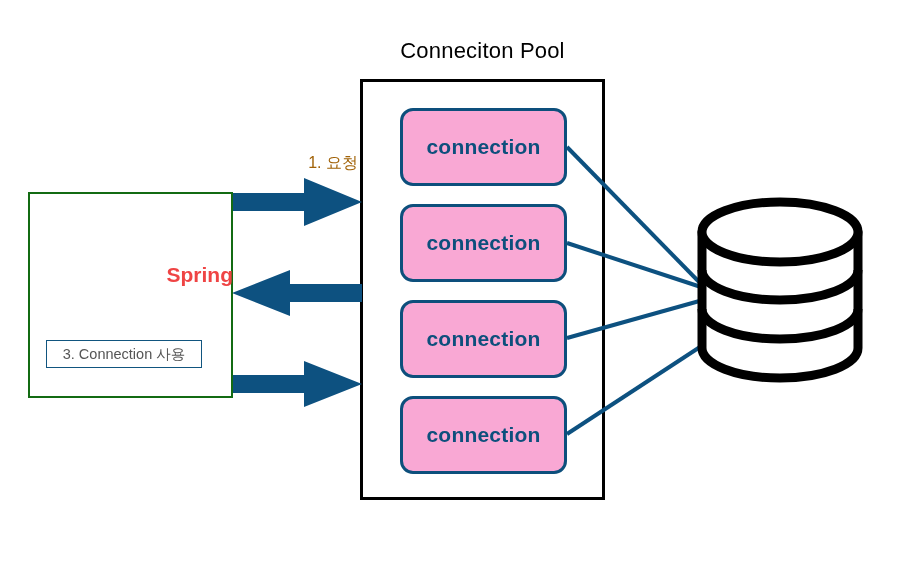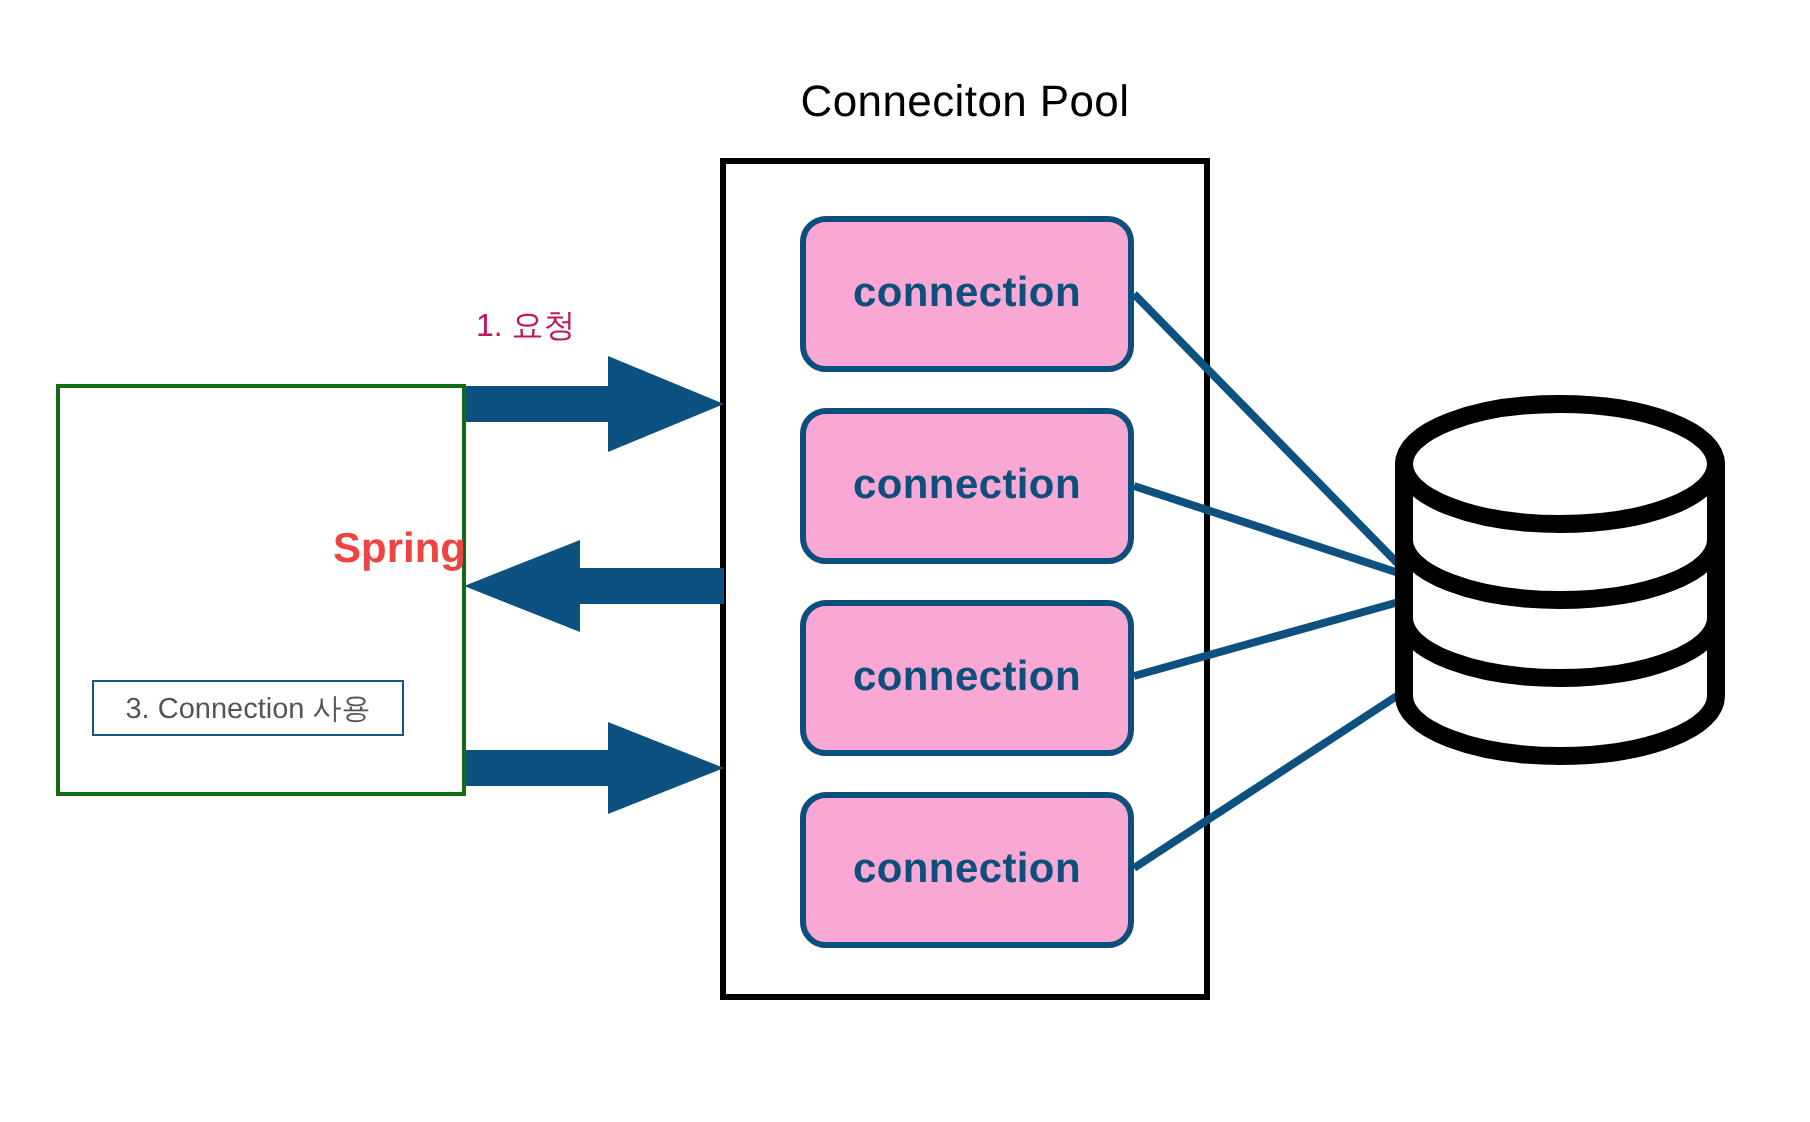--- a/index.html
+++ b/index.html
@@ -99,23 +99,23 @@
     justify-content: center;
   }
   .app-subbox-label {
     font-size: 14.5px;
     color: #555555;
     white-space: nowrap;
   }
   .arrow-label {
     position: absolute;
     width: 120px;
-    text-align: left;
+    text-align: right;
     font-size: 16px;
-    color: #be185d;
+    color: #a16207;
     white-space: nowrap;
   }
   .lbl1 { left: 238px; top: 153px; }
   .lbl2 { left: 238px; top: 247px; }
   .lbl3 { left: 238px; top: 339px; }
 </style>
 </head>
 <body>
 
 <div id="canvas">

